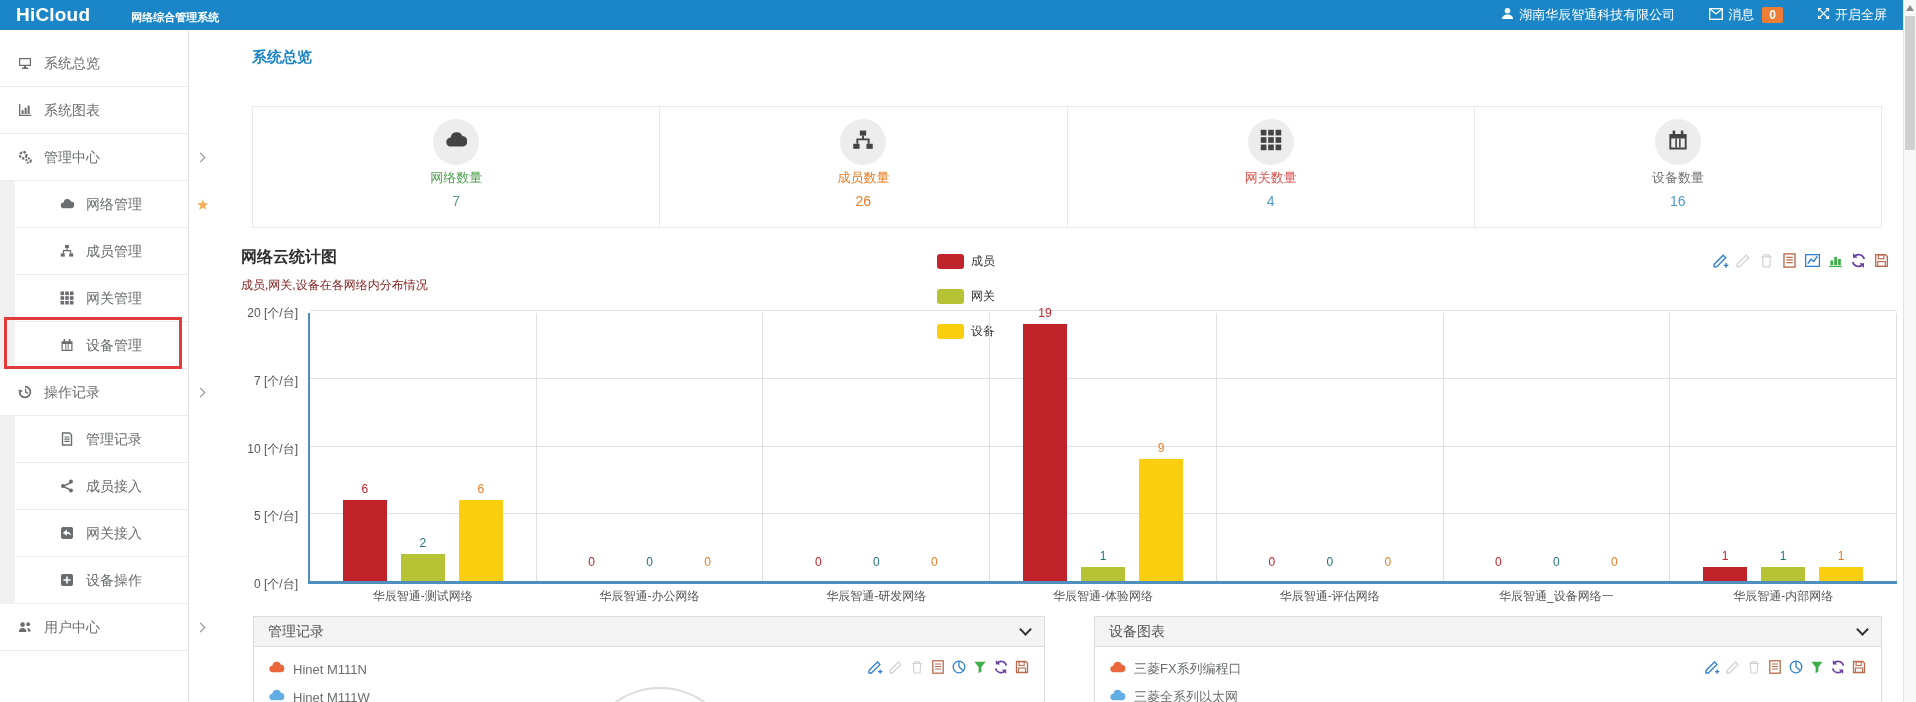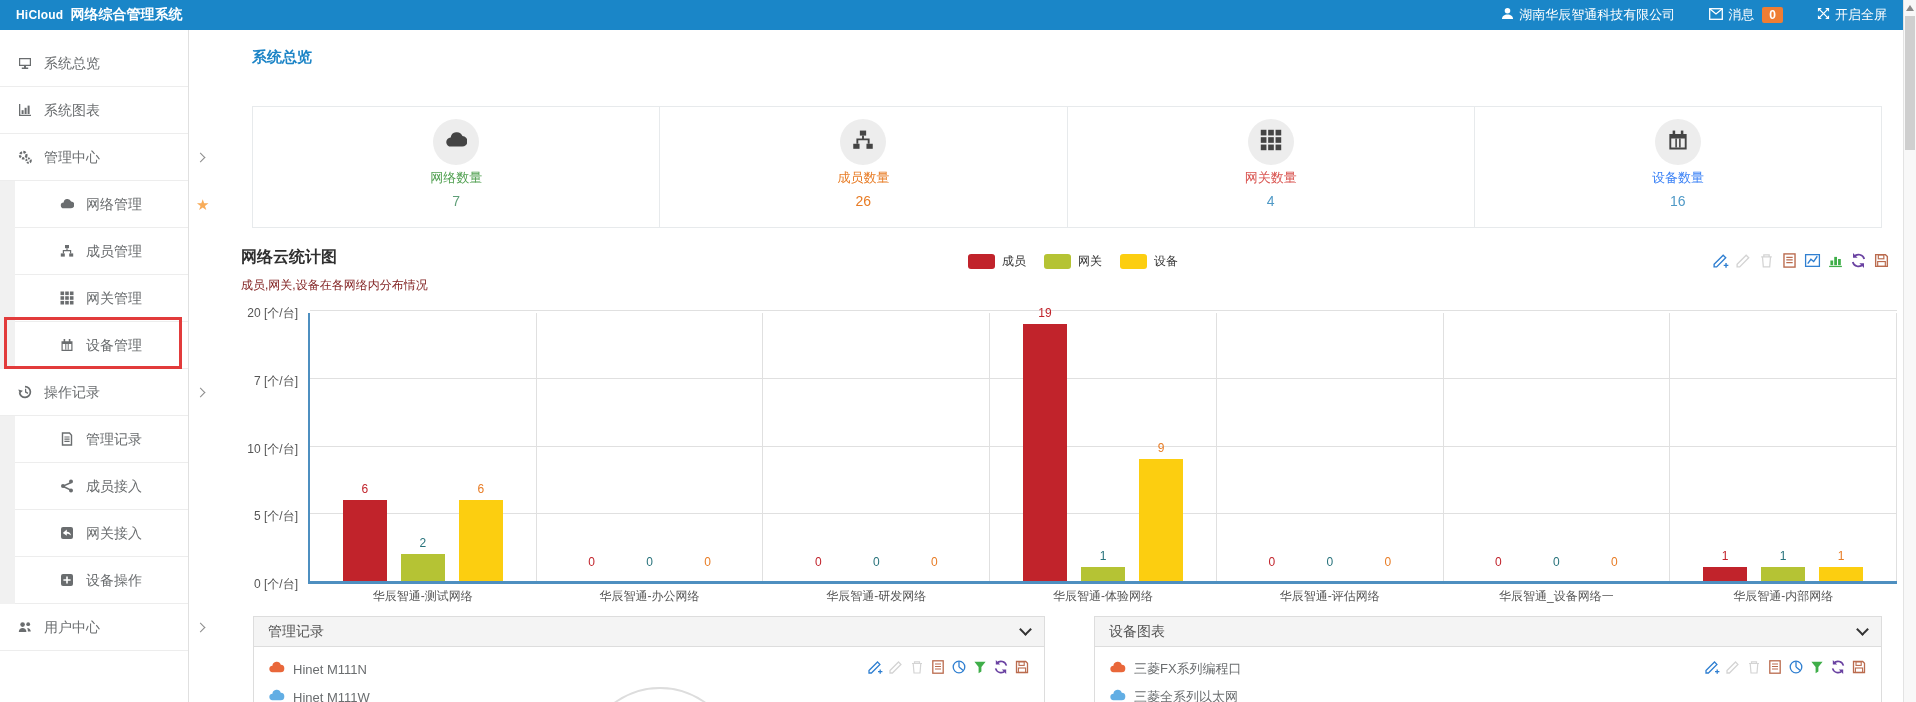--- a/index.html
+++ b/index.html
@@ -4,22 +4,22 @@
 <style>
   * { margin:0; padding:0; box-sizing:border-box; }
   html,body { width:1916px; height:702px; overflow:hidden; background:#fff;
     font-family:"Liberation Sans","DejaVu Sans",sans-serif; }
   .page { position:relative; width:1916px; height:702px; background:#fff; overflow:hidden; }
 
   
   .topbar { position:absolute; left:0; top:0; width:1903px; height:30px; background:#1a86c8;
     display:flex; align-items:center; justify-content:space-between; padding:0 16px; color:#fff; }
   .brand { display:flex; align-items:baseline; gap:7px; }
-  .brand b { font-size:12px; letter-spacing:.2px; }
-  .brand span { font-size:14px; font-weight:bold; }
+  .brand b { font-size:19px; letter-spacing:.2px; }
+  .brand span { font-size:11px; font-weight:bold;margin-left:34px; }
   .top-right { display:flex; align-items:center; gap:34px; font-size:13px; }
   .top-item { display:flex; align-items:center; gap:5px; cursor:pointer; }
   .badge { background:#ef7d33; color:#fff; font-size:12px; font-weight:bold; padding:1px 7px;
     border-radius:2px; margin-left:3px; }
 
   
   .scrollbar { position:absolute; right:0; top:0; width:13px; height:702px; background:#f8f8f8;
     border-left:1px solid #e3e3e3; }
   .scroll-up { position:absolute; left:2px; top:5px; width:0; height:0;
     border-left:4px solid transparent; border-right:4px solid transparent; border-bottom:6px solid #8a8a8a; }
@@ -48,21 +48,21 @@
   .card { flex:1; position:relative; text-align:center; }
   .card + .card { border-left:1px solid #e7eaec; }
   .card-circle { width:46px; height:46px; border-radius:50%; background:#ededed; margin:12px auto 0;
     display:flex; align-items:center; justify-content:center; }
   .card-label { font-size:13px; margin-top:4px; }
   .card-value { font-size:14px; margin-top:6px; }
 
   
   .chart-title { position:absolute; left:241px; top:247px; font-size:16px; font-weight:bold; color:#2f2f2f; }
   .chart-subtitle { position:absolute; left:241px; top:277px; font-size:12px; color:#7f1d1d; }
-  .legend { position:absolute; left:968px; top:253px; display:flex; align-items:flex-end; gap:18px; }
+  .legend { position:absolute; left:937px; top:253px; display:flex; align-items:flex-end; gap:18px;flex-direction:column; }
   .legend-item { display:flex; align-items:center; gap:7px; cursor:pointer; }
   .legend-swatch { width:27px; height:15px; border-radius:3px; }
   .legend-name { font-size:12px; color:#333; }
   .toolbox { position:absolute; top:252px; display:flex; align-items:center; gap:6px; }
   .toolbox.main { left:1712px; }
   .toolbox svg { cursor:pointer; }
   .plot { position:absolute; left:308px; top:313px; width:1589px; height:271px;
     border-left:2px solid #4e8fc0; border-bottom:3px solid #4e8fc0; display:flex; }
   .gridline { position:absolute; left:0; right:0; height:1px; background:#e0e0e0; }
   .cat-cell { flex:1; position:relative; border-right:1px solid #e0e0e0;
@@ -291,21 +291,21 @@
       </div>
       <div class="card">
         <div class="card-circle">
             <span><svg width="22" height="22" viewBox="0 0 14 14" fill="#444">
                 <path fill-rule="evenodd" d="M1.5 3.2h11V13h-11zM2.7 6v5.8h8.6V6z"></path>
                 <rect x="3.6" y="1" width="1.6" height="3.4"></rect>
                 <rect x="8.8" y="1" width="1.6" height="3.4"></rect>
                 <path d="M5.3 6h1v5.8h-1zM7.7 6h1v5.8h-1z"></path>
               </svg></span>
           </div>
-        <div class="card-label" style="color:#3b82f6;">设备数量</div>
+        <div class="card-label" style="color:#737373;">设备数量</div>
         <div class="card-value" style="color:#4f99c6;">16</div>
       </div>
     </section>
 
     <section>
       <h3 class="chart-title">网络云统计图</h3>
       <div class="chart-subtitle">成员,网关,设备在各网络内分布情况</div>
       <div class="legend">
           <span class="legend-item">
             <span class="legend-swatch" style="background: rgb(193, 35, 43);"></span>

